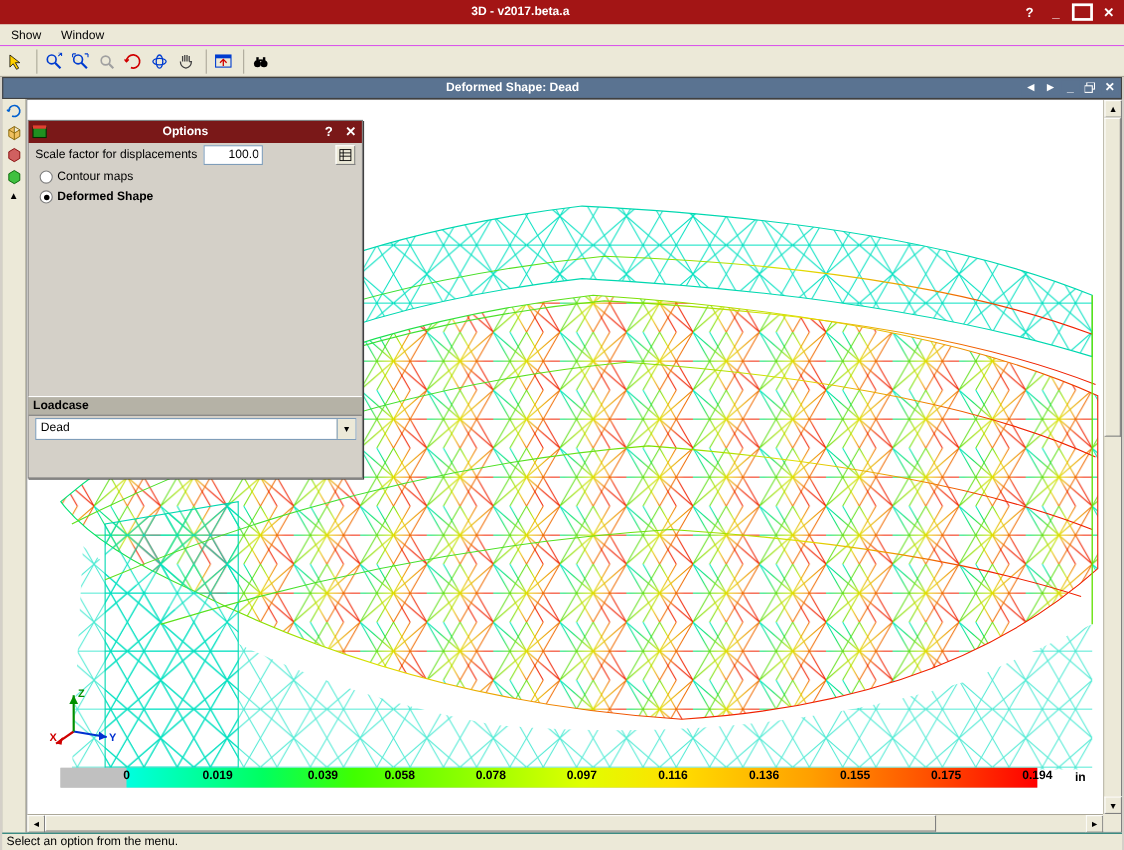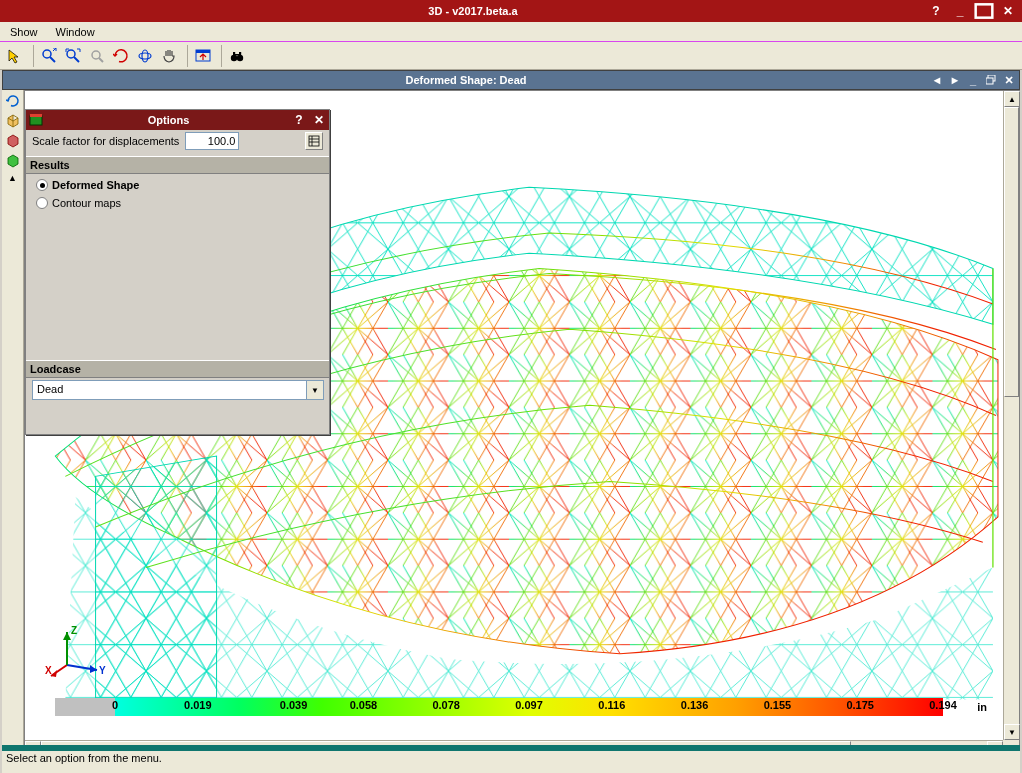--- a/index.html
+++ b/index.html
@@ -299,23 +299,23 @@
   .dd-btn {
     width: 17px; background: #ece9d8;
     border-left: 1px solid #7f9db9;
     display: flex; align-items: center; justify-content: center;
     font-size: 8px;
   }
 
   
   .statusbar {
     position: absolute;
-    left: 2px; right: 2px; bottom: 0; height: 28px;
-    background: #ece9d8;
-    border-top: 6px solid #0f766e;
+    left: 2px; right: 2px; bottom: 0; height: 16px;
+    background: #ece9d8;
+    border-top: 1px solid #0f766e;
     padding: 1px 4px;
     font-size: 11px;
   }
 </style>
 </head>
 <body>
 
 <div class="app-titlebar">
   <div class="app-title">3D - v2017.beta.a</div>
   <div class="app-sys-btns">
@@ -565,29 +565,28 @@
               <div class="ellipsis-btn">
                 <svg width="12" height="12" viewBox="0 0 12 12">
                     <rect x="1" y="1" width="10" height="10" fill="none" stroke="#000" stroke-width="0.8"></rect>
                     <line x1="1" y1="4" x2="11" y2="4" stroke="#000" stroke-width="0.8"></line>
                     <line x1="1" y1="7" x2="11" y2="7" stroke="#000" stroke-width="0.8"></line>
                     <line x1="4" y1="1" x2="4" y2="11" stroke="#000" stroke-width="0.8"></line>
                   </svg>
               </div>
             </div>
 
-            <div class="section-header">Results</div>
-
+
+            <div class="radio-row">
+              <div class="radio"></div>
+              <span class="radio-label">Contour maps</span>
+            </div>
             <div class="radio-row">
               <div class="radio checked"></div>
               <span class="radio-label bold">Deformed Shape</span>
-            </div>
-            <div class="radio-row">
-              <div class="radio"></div>
-              <span class="radio-label">Contour maps</span>
             </div>
 
             <div class="dlg-spacer"></div>
 
             <div class="section-header">Loadcase</div>
             <div class="loadcase-select">
               <span>Dead</span>
               <div class="dd-btn">▼</div>
             </div>
             <div style="height:34px"></div>

